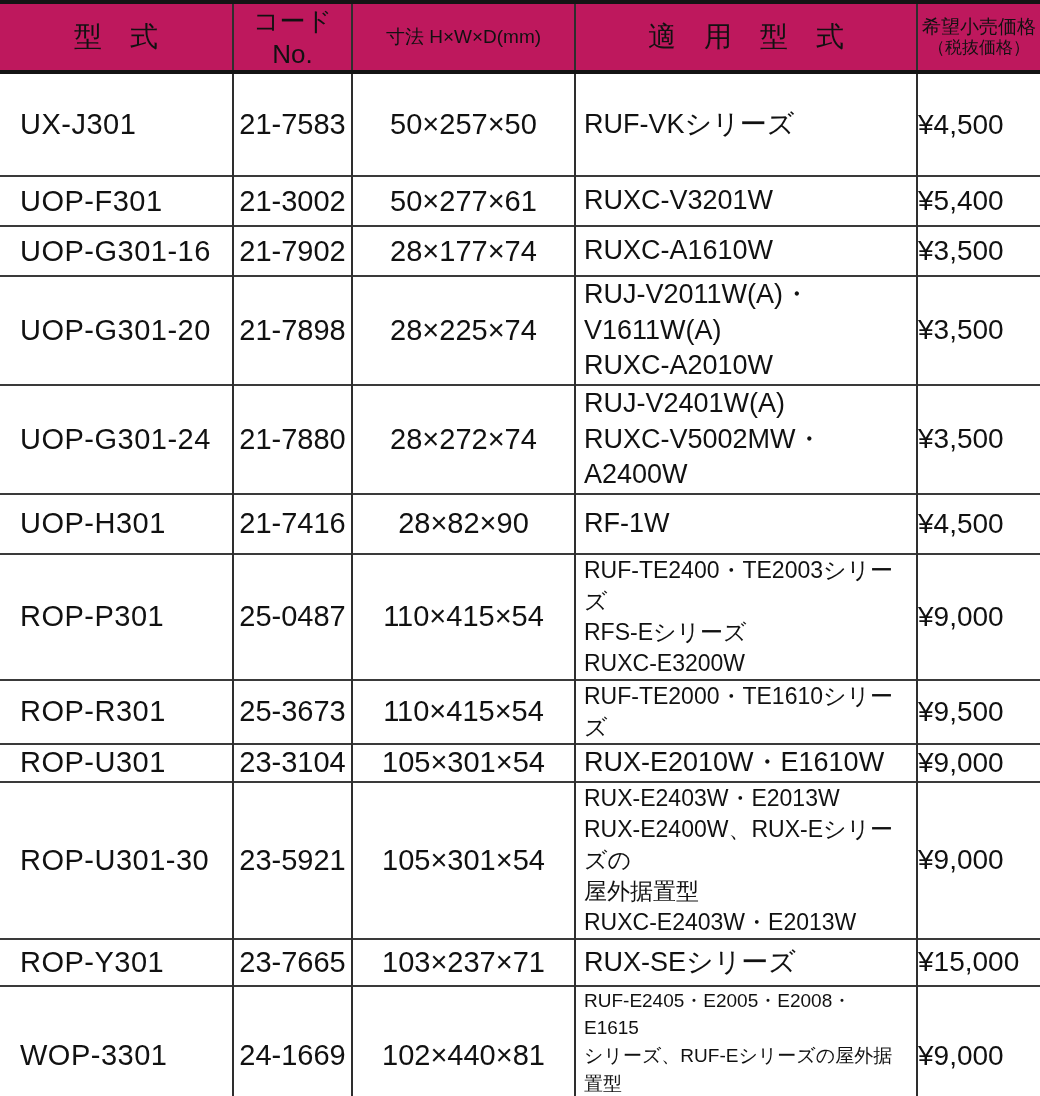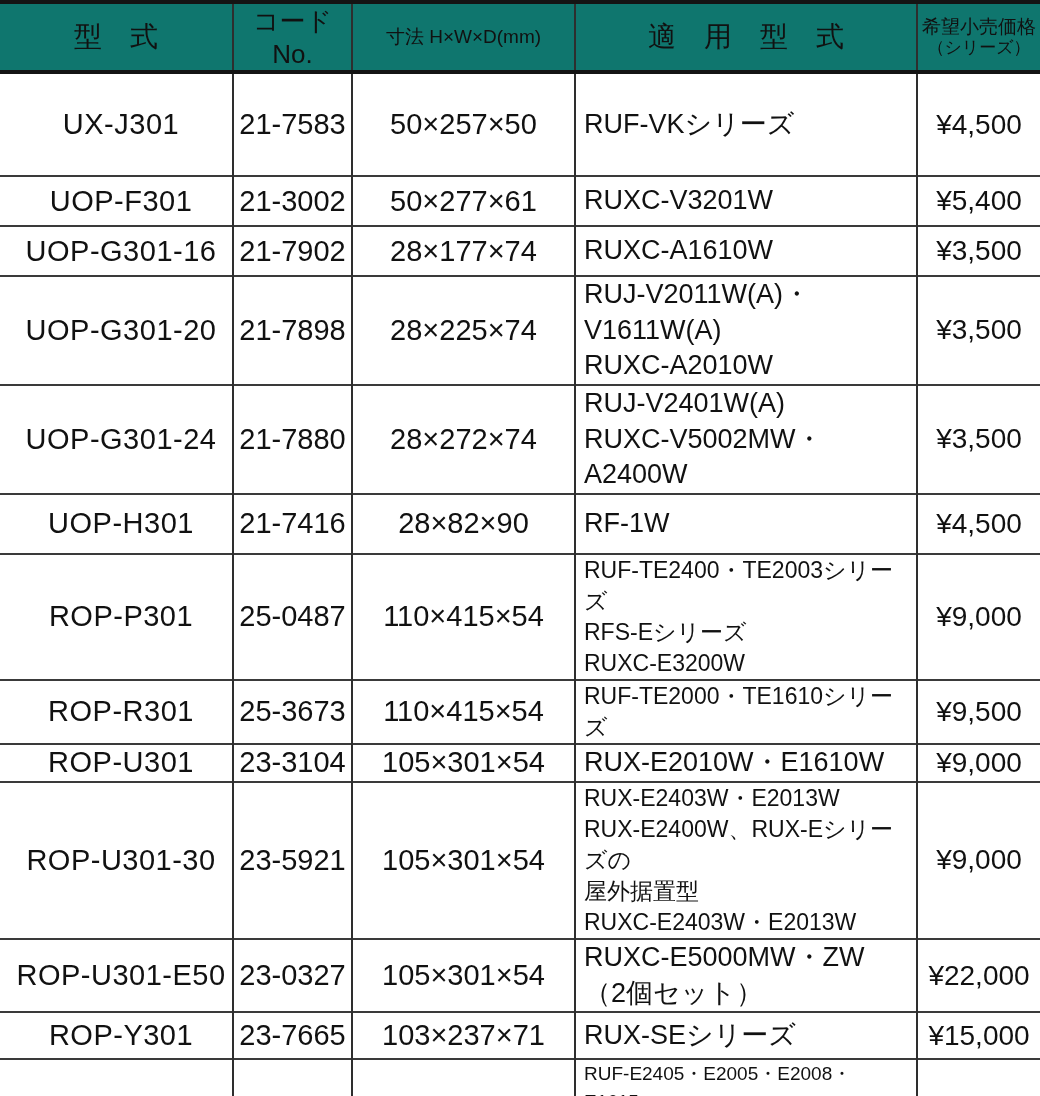--- a/index.html
+++ b/index.html
@@ -17,21 +17,21 @@
   }
   table.price-table {
     width: 1040px;
     border-collapse: collapse;
     table-layout: fixed;
     border-top: 4px solid #141414;
     border-bottom: 5px solid #141414;
   }
   
   thead th {
-    background: #0f766e;
+    background: #be185d;
     border-bottom: 4px solid #141414;
     font-weight: normal;
     text-align: center;
     vertical-align: middle;
     height: 54px;
     padding: 0;
     overflow: hidden;
   }
   th.h-model     { font-size: 28px; }
   th.h-code      { font-size: 26px; }
@@ -44,35 +44,35 @@
   
   tbody td {
     vertical-align: middle;
     padding: 0;
     font-size: 29px;
     overflow: hidden;
     background: #ffffff;
   }
   tbody tr + tr td { border-top: 2px solid #3a3a3a; }
   td.c-model {
-    text-align: center;
-    padding-left: 10px;
+    text-align: left;
+    padding-left: 20px;
     letter-spacing: 0.5px;
   }
   td.c-code  { text-align: center; }
   td.c-dim   { text-align: center; }
   td.c-app {
     text-align: left;
     padding-left: 8px;
     padding-right: 15px;
     font-size: 27px;
     line-height: 1.32;
     white-space: pre-line;
   }
-  td.c-price { text-align: center; font-size: 28px; }
+  td.c-price { text-align: left; font-size: 28px; }
   tr.app-sm td.c-app { font-size: 23px; line-height: 1.35; }
   tr.app-xs td.c-app { font-size: 19px; line-height: 1.45; }
 </style>
 </head>
 <body>
 
 <div class="page">
   <table class="price-table">
     <colgroup>
       <col style="width:233px">
@@ -82,21 +82,21 @@
       <col style="width:123px">
     </colgroup>
     <thead>
       <tr>
         <th class="h-model">型　式</th>
         <th class="h-code">コードNo.</th>
         <th class="h-dim">寸法 H×W×D(mm)</th>
         <th class="h-app">適　用　型　式</th>
         <th class="h-price">
           <div>希望小売価格</div>
-          <div class="price-sub">（シリーズ）</div>
+          <div class="price-sub">（税抜価格）</div>
         </th>
       </tr>
     </thead>
     <tbody>
       <tr style="height:104px">
         <td class="c-model">UX-J301</td>
         <td class="c-code">21-7583</td>
         <td class="c-dim">50×257×50</td>
         <td class="c-app">RUF-VKシリーズ</td>
         <td class="c-price">¥4,500</td>
@@ -164,28 +164,20 @@
       <tr class="app-sm" style="height:146px">
         <td class="c-model">ROP-U301-30</td>
         <td class="c-code">23-5921</td>
         <td class="c-dim">105×301×54</td>
         <td class="c-app">RUX-E2403W・E2013W
 RUX-E2400W、RUX-Eシリーズの
 屋外据置型
 RUXC-E2403W・E2013W</td>
         <td class="c-price">¥9,000</td>
       </tr>
-      <tr style="height:62px">
-        <td class="c-model">ROP-U301-E50</td>
-        <td class="c-code">23-0327</td>
-        <td class="c-dim">105×301×54</td>
-        <td class="c-app">RUXC-E5000MW・ZW
-（2個セット）</td>
-        <td class="c-price">¥22,000</td>
-      </tr>
       <tr style="height:47px">
         <td class="c-model">ROP-Y301</td>
         <td class="c-code">23-7665</td>
         <td class="c-dim">103×237×71</td>
         <td class="c-app">RUX-SEシリーズ</td>
         <td class="c-price">¥15,000</td>
       </tr>
       <tr class="app-xs" style="height:98px">
         <td class="c-model">WOP-3301</td>
         <td class="c-code">24-1669</td>

